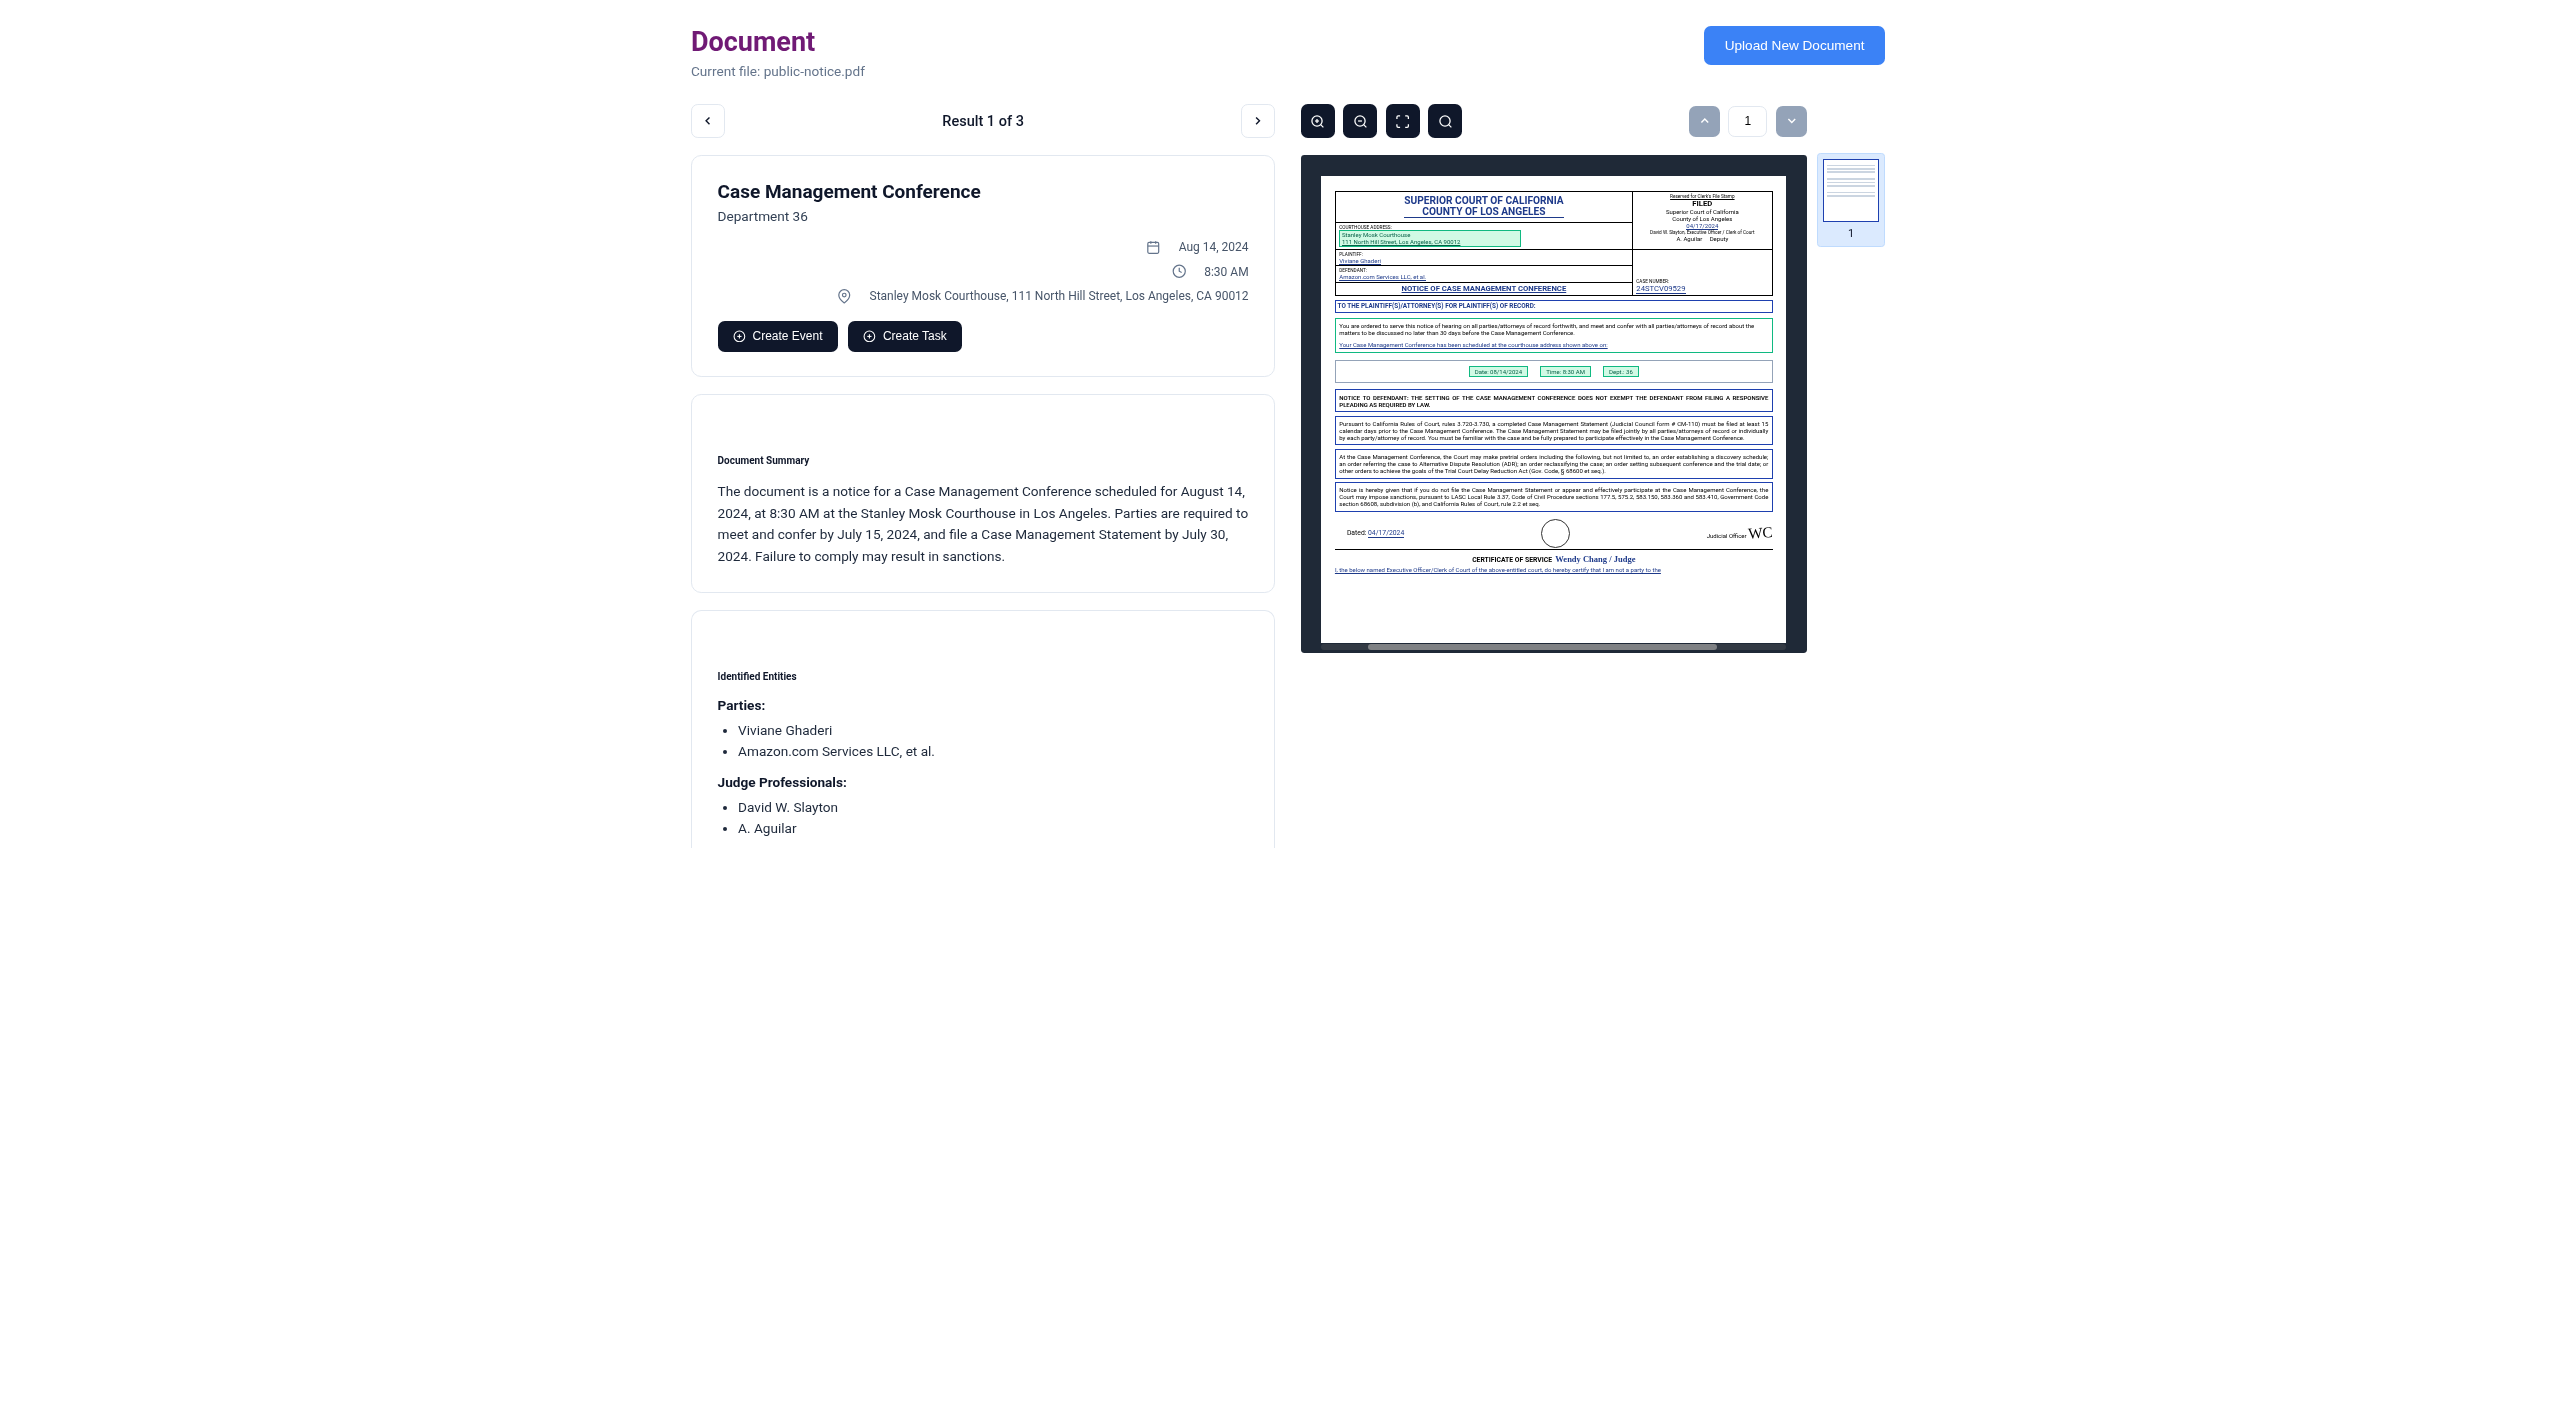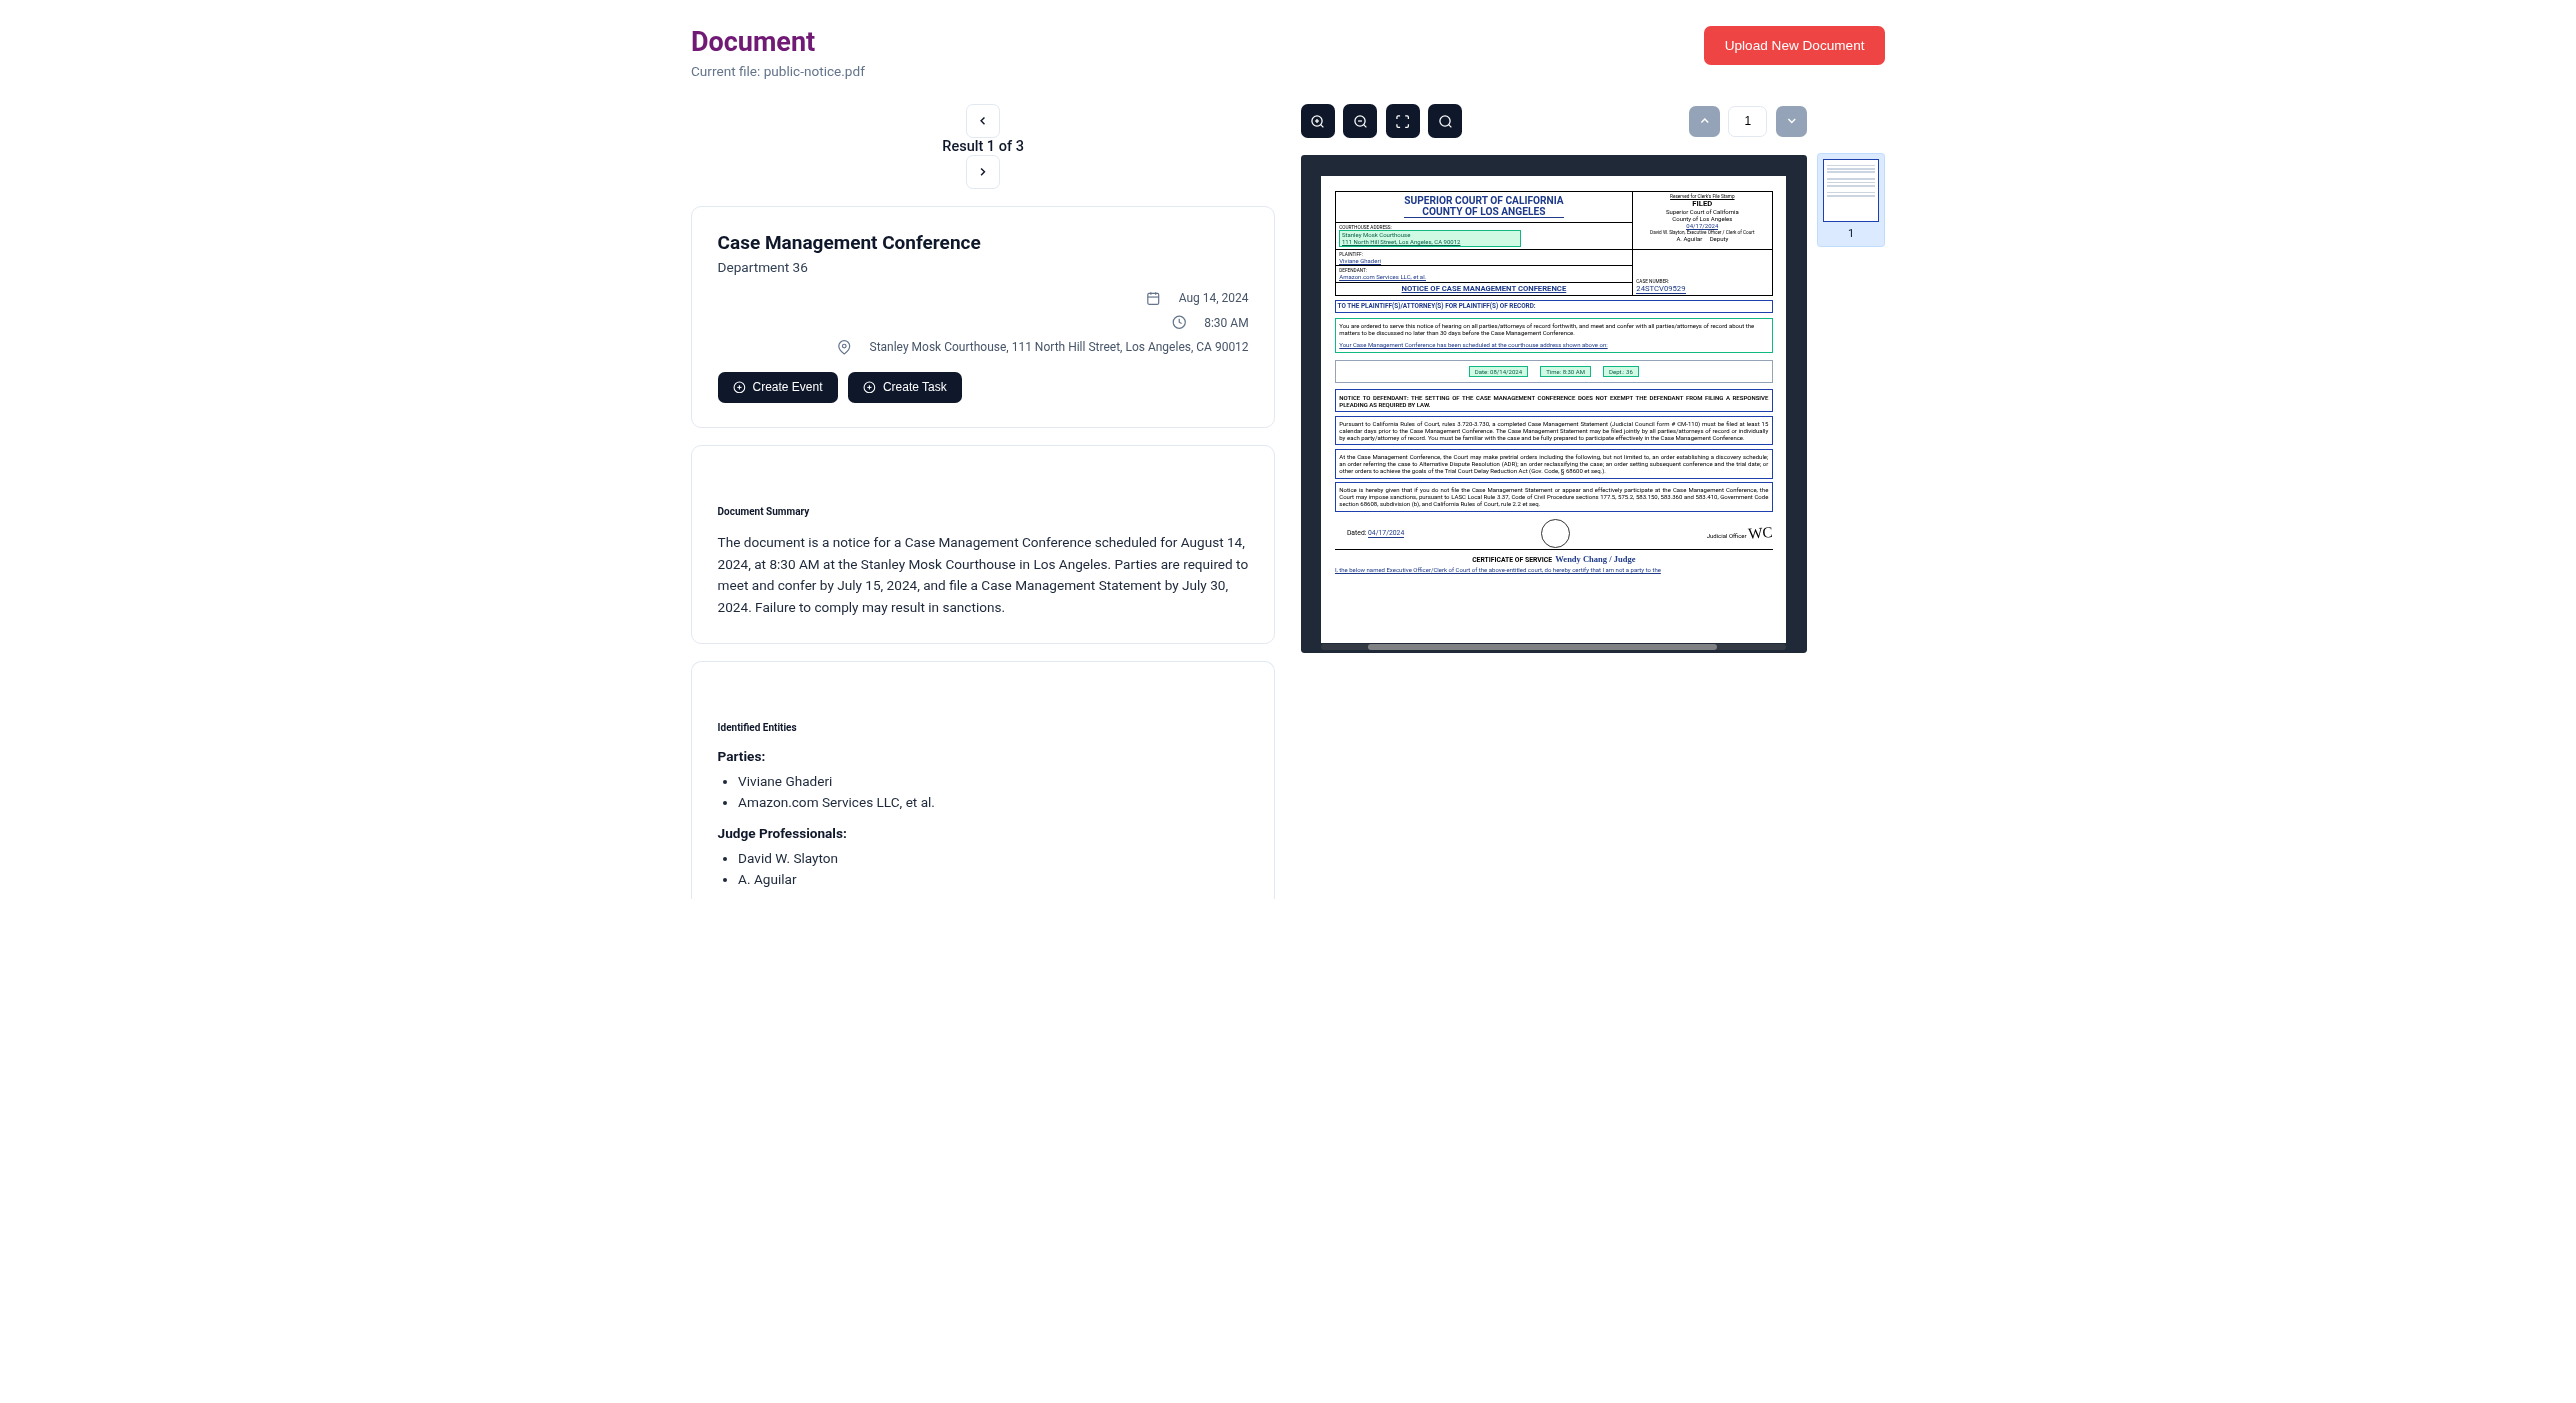--- a/index.html
+++ b/index.html
@@ -1,25 +1,25 @@
 <!DOCTYPE html>
 <html style="font-size:13.6px"><head>
   <meta charset="utf-8">
   <style>
     * { margin: 0; padding: 0; box-sizing: border-box; }
     body { font-family: -apple-system, BlinkMacSystemFont, "Segoe UI", Roboto, sans-serif; background: #fff; color: #0f172a; }
     .container { max-width: 1262px; margin: 0 auto; padding: 25.6px 34px; }
     .header-row { display: flex; justify-content: space-between; align-items: flex-start; margin-bottom: 25.6px; }
     .page-title { font-size: 27px; font-weight: 700; color: #701a75; margin-bottom: 5.1px; }
     .current-file { font-size: 13.6px; color: #64748b; }
-    .upload-btn { background: #ef4444; color: #fff; border: none; padding: 12px 20.5px; border-radius: 6.8px; font-size: 13.6px; font-weight: 500; cursor: pointer; }
+    .upload-btn { background: #3b82f6; color: #fff; border: none; padding: 12px 20.5px; border-radius: 6.8px; font-size: 13.6px; font-weight: 500; cursor: pointer; }
     .main { display: flex; gap: 25.6px; }
     .left-col { flex: 1; min-width: 0; }
     .right-col { flex: 1; min-width: 0; display: flex; gap: 10.2px; }
-    .nav-row { display: flex; align-items: center; justify-content: space-between; margin-bottom: 17px; flex-direction: column; }
+    .nav-row { display: flex; align-items: center; justify-content: space-between; margin-bottom: 17px; }
     .nav-btn { width: 34px; height: 34px; border: 0.9px solid #e2e8f0; border-radius: 6.8px; background: #fff; cursor: pointer; display: flex; align-items: center; justify-content: center; }
     .result-label { font-size: 14.5px; font-weight: 500; color: #0f172a; }
     .card { border: 0.9px solid #e2e8f0; border-radius: 10.2px; padding: 24px 25.6px; margin-bottom: 17px; }
     .card-title { font-size: 19px; font-weight: 700; margin-bottom: 5.1px; }
     .card-subtitle { font-size: 13.6px; color: #334155; margin-bottom: 15.3px; }
     .meta-row { display: flex; align-items: center; gap: 18px; font-size: 12px; color: #475569; margin-bottom: 10.2px; justify-content: flex-end; }
     .meta-row svg { width: 14.5px; height: 14.5px; stroke: #64748b; fill: none; stroke-width: 2; }
     .action-row { display: flex; gap: 10.2px; margin-top: 17px; }
     .action-btn { background: #0f172a; color: #fff; border: none; padding: 8.5px 15.3px; border-radius: 6.8px; font-size: 12px; font-weight: 500; cursor: pointer; display: flex; align-items: center; gap: 6.8px; }
     .action-btn svg { width: 12.8px; height: 12.8px; stroke: #fff; fill: none; stroke-width: 2; }

